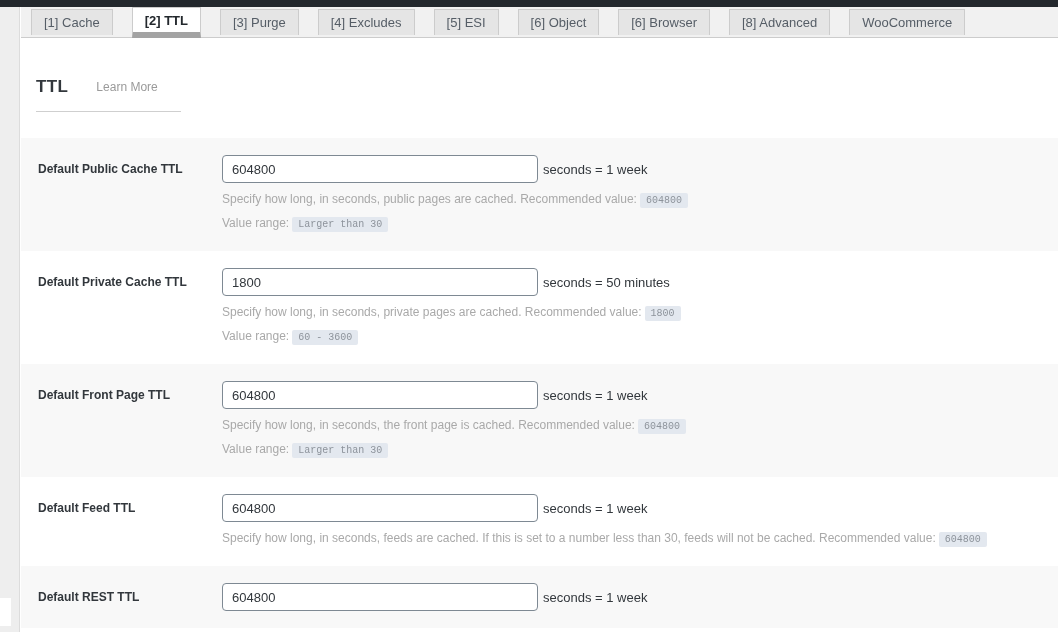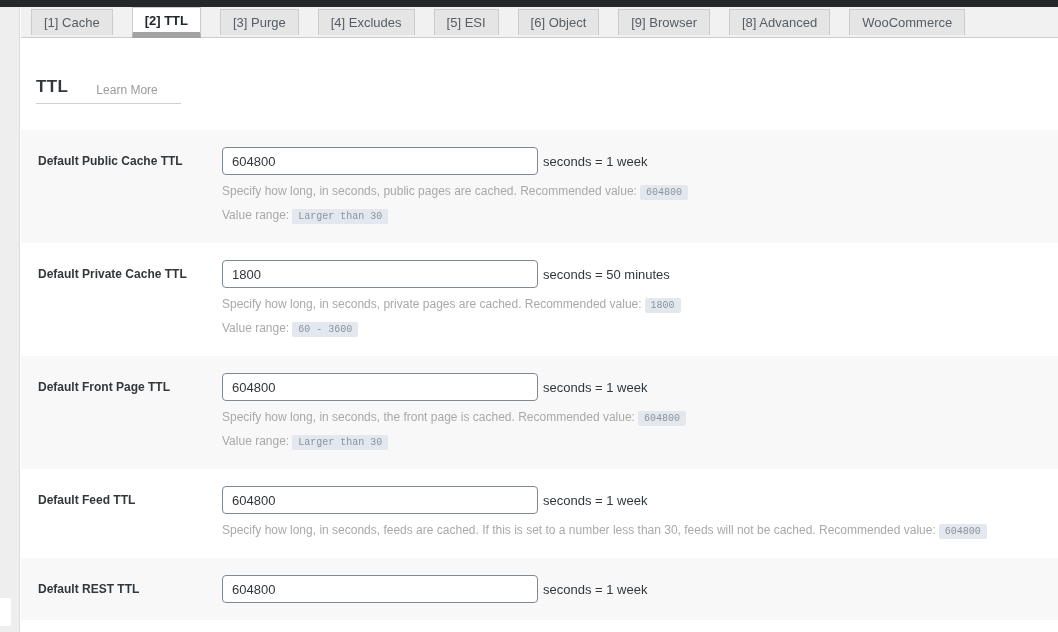--- a/index.html
+++ b/index.html
@@ -99,23 +99,23 @@
     background: #ffffff;
     box-sizing: border-box;
     overflow: hidden;
   }
 
   
   .section-head {
     margin: 39px 0 0 15px;
     width: 145px;
     border-bottom: 1px solid #cfcfcf;
-    padding-bottom: 6px;
-    display: flex;
-    align-items: flex-end;
+    padding-bottom: 14px;
+    display: flex;
+    align-items: center;
   }
   .section-title {
     font-size: 17px;
     font-weight: 700;
     color: #32373c;
     letter-spacing: 0.4px;
   }
   .learn-more {
     margin-left: 28px;
     font-size: 12px;
@@ -204,21 +204,21 @@
   <div class="menu-stub"></div>
 </div>
 
 <div class="tab-bar" id="tab-bar">
     <div class="tab">[1] Cache</div>
     <div class="tab active">[2] TTL</div>
     <div class="tab">[3] Purge</div>
     <div class="tab">[4] Excludes</div>
     <div class="tab">[5] ESI</div>
     <div class="tab">[6] Object</div>
-    <div class="tab">[9] Browser</div>
+    <div class="tab">[6] Browser</div>
     <div class="tab">[8] Advanced</div>
     <div class="tab">WooCommerce</div>
   </div>
 
 <div class="panel">
 
   <div class="section-head">
     <span class="section-title">TTL</span>
     <a class="learn-more">Learn More</a>
   </div>

